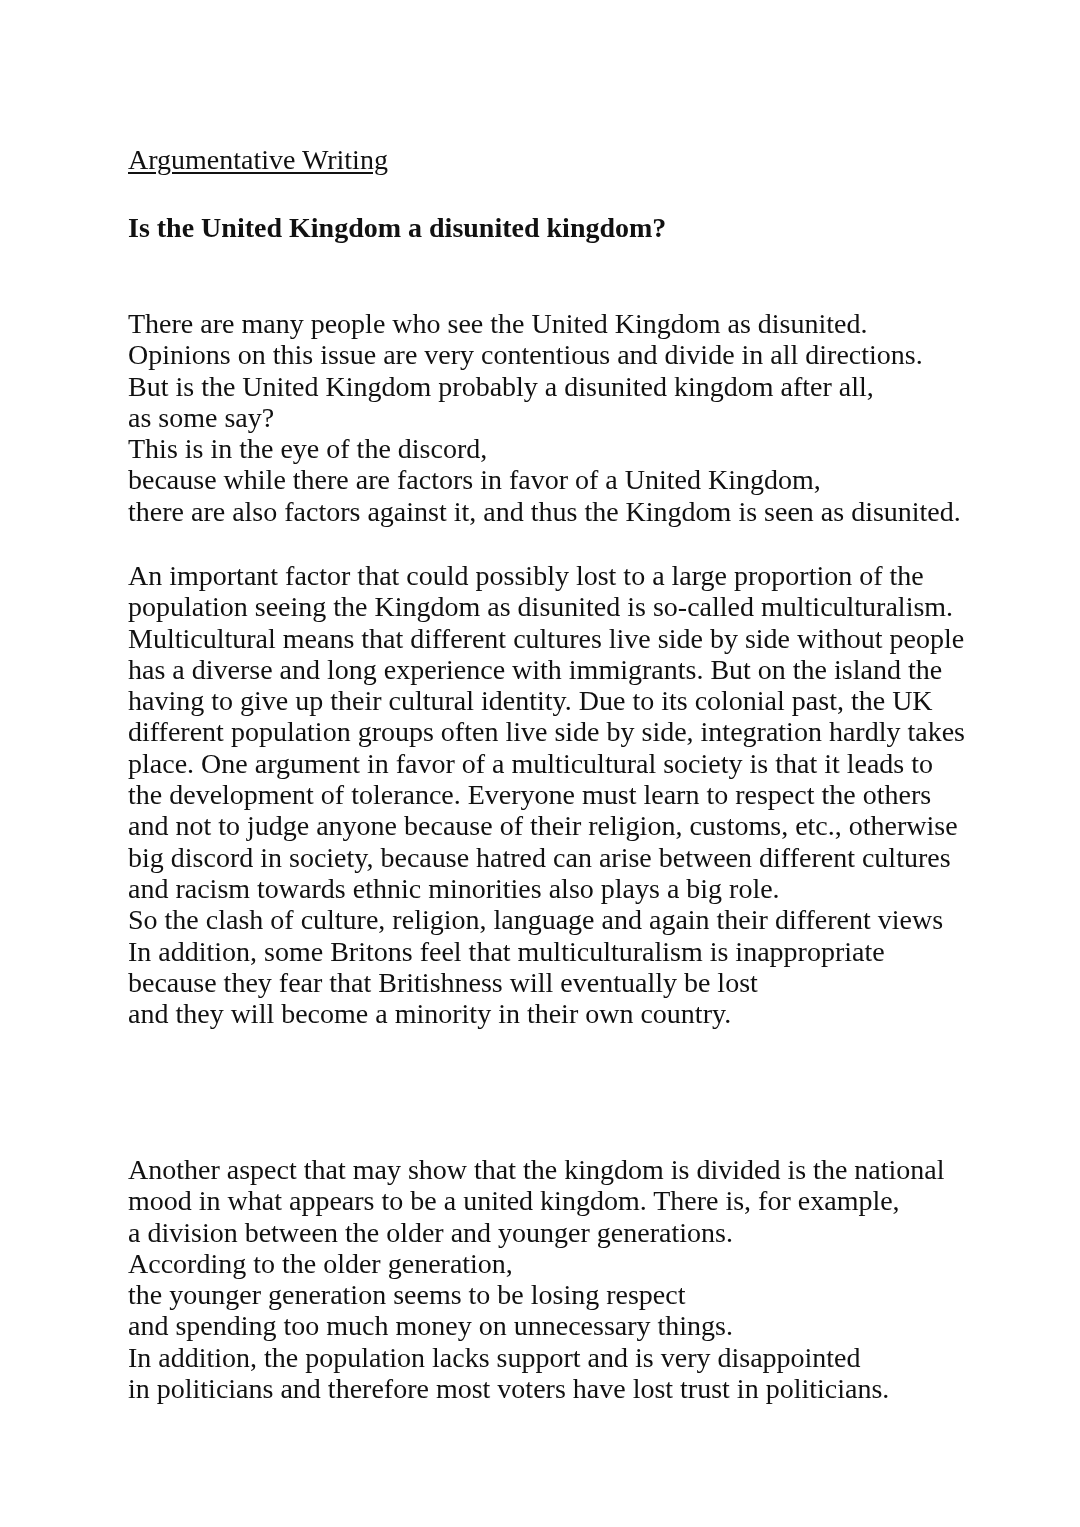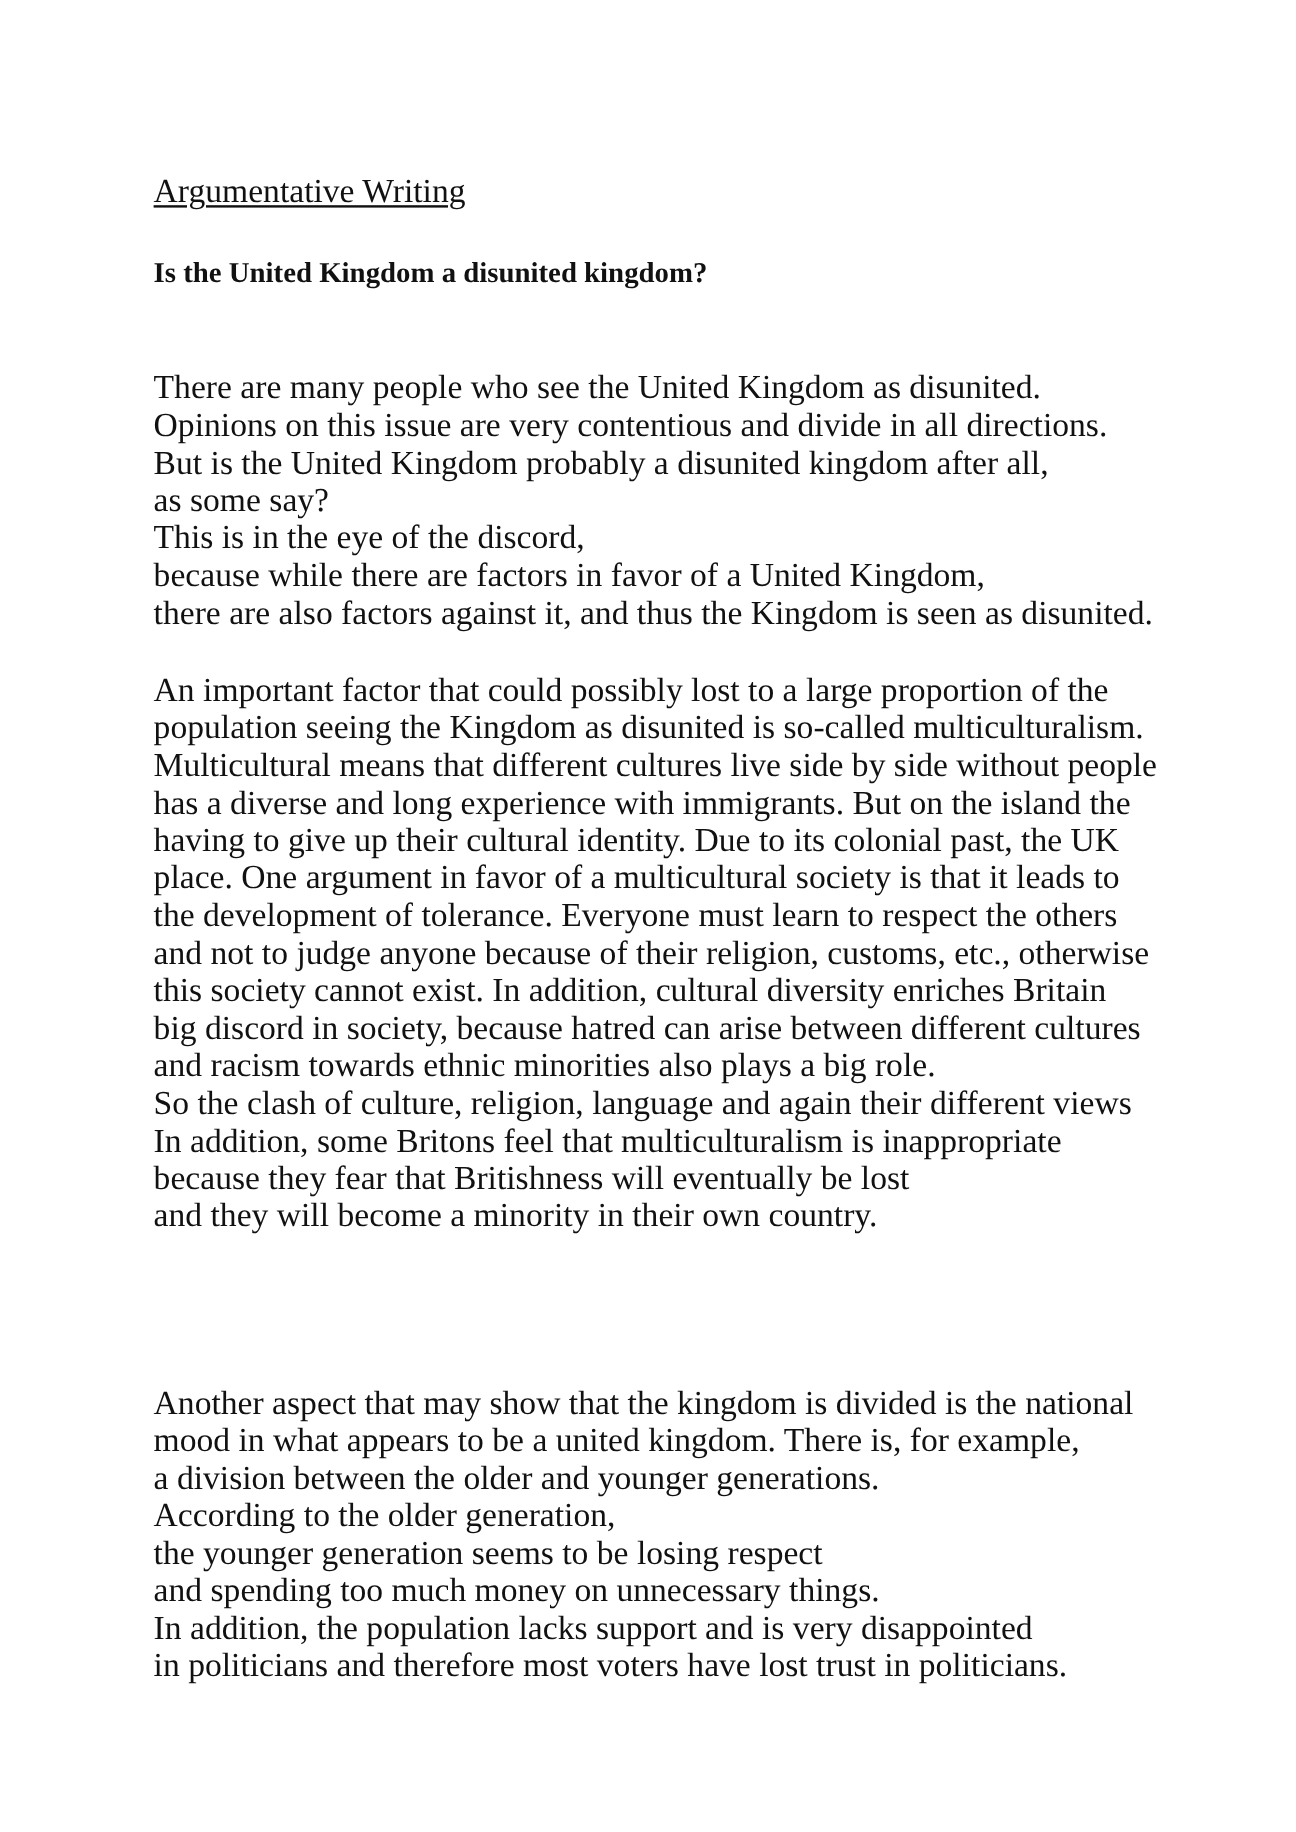--- a/index.html
+++ b/index.html
@@ -6,21 +6,21 @@
     body { width: 1080px; height: 1527px; position: relative; overflow: hidden; }
     .page { position: absolute; left: 0; top: 15px; width: 1080px; height: 1527px; background: #ffffff; padding-left: 40px; }
     .heading {
       position: absolute; left: 128px; top: 127px;
       font-family: "Liberation Serif", serif; font-size: 28px; color: #111;
       text-decoration: underline; text-underline-offset: 3px; text-decoration-thickness: 1.5px;
       white-space: nowrap; line-height: 36px;
     }
     .title {
       position: absolute; left: 128px; top: 195px;
-      font-family: "Liberation Serif", serif; font-size: 24px; font-weight: bold; color: #111;
+      font-family: "Liberation Serif", serif; font-size: 28px; font-weight: bold; color: #111;
       white-space: nowrap; line-height: 36px;
     }
     .para { position: absolute; left: 128px; margin: 0; }
     .line {
       display: block; font-family: "Liberation Serif", serif; font-size: 28px;
       line-height: 31.3px; height: 31.3px; color: #111; white-space: nowrap;
     }
     #p1 { top: 293px; }
     #p2 { top: 545px; }
     #p3 { top: 1139px; }
@@ -41,24 +41,24 @@
     <span class="line">because while there are factors in favor of a United Kingdom,</span>
     <span class="line">there are also factors against it, and thus the Kingdom is seen as disunited.</span>
   </div>
 
   <div class="para" id="p2">
     <span class="line">An important factor that could possibly lost to a large proportion of the</span>
     <span class="line">population seeing the Kingdom as disunited is so-called multiculturalism.</span>
     <span class="line">Multicultural means that different cultures live side by side without people</span>
     <span class="line">has a diverse and long experience with immigrants. But on the island the</span>
     <span class="line">having to give up their cultural identity. Due to its colonial past, the UK</span>
+    <span class="line">different population groups often live side by side, integration hardly takes</span>
     <span class="line">place. One argument in favor of a multicultural society is that it leads to</span>
     <span class="line">the development of tolerance. Everyone must learn to respect the others</span>
     <span class="line">and not to judge anyone because of their religion, customs, etc., otherwise</span>
-    <span class="line">this society cannot exist. In addition, cultural diversity enriches Britain</span>
     <span class="line">big discord in society, because hatred can arise between different cultures</span>
     <span class="line">and racism towards ethnic minorities also plays a big role.</span>
     <span class="line">So the clash of culture, religion, language and again their different views</span>
     <span class="line">In addition, some Britons feel that multiculturalism is inappropriate</span>
     <span class="line">because they fear that Britishness will eventually be lost</span>
     <span class="line">and they will become a minority in their own country.</span>
   </div>
 
   <div class="para" id="p3">
     <span class="line">Another aspect that may show that the kingdom is divided is the national</span>

